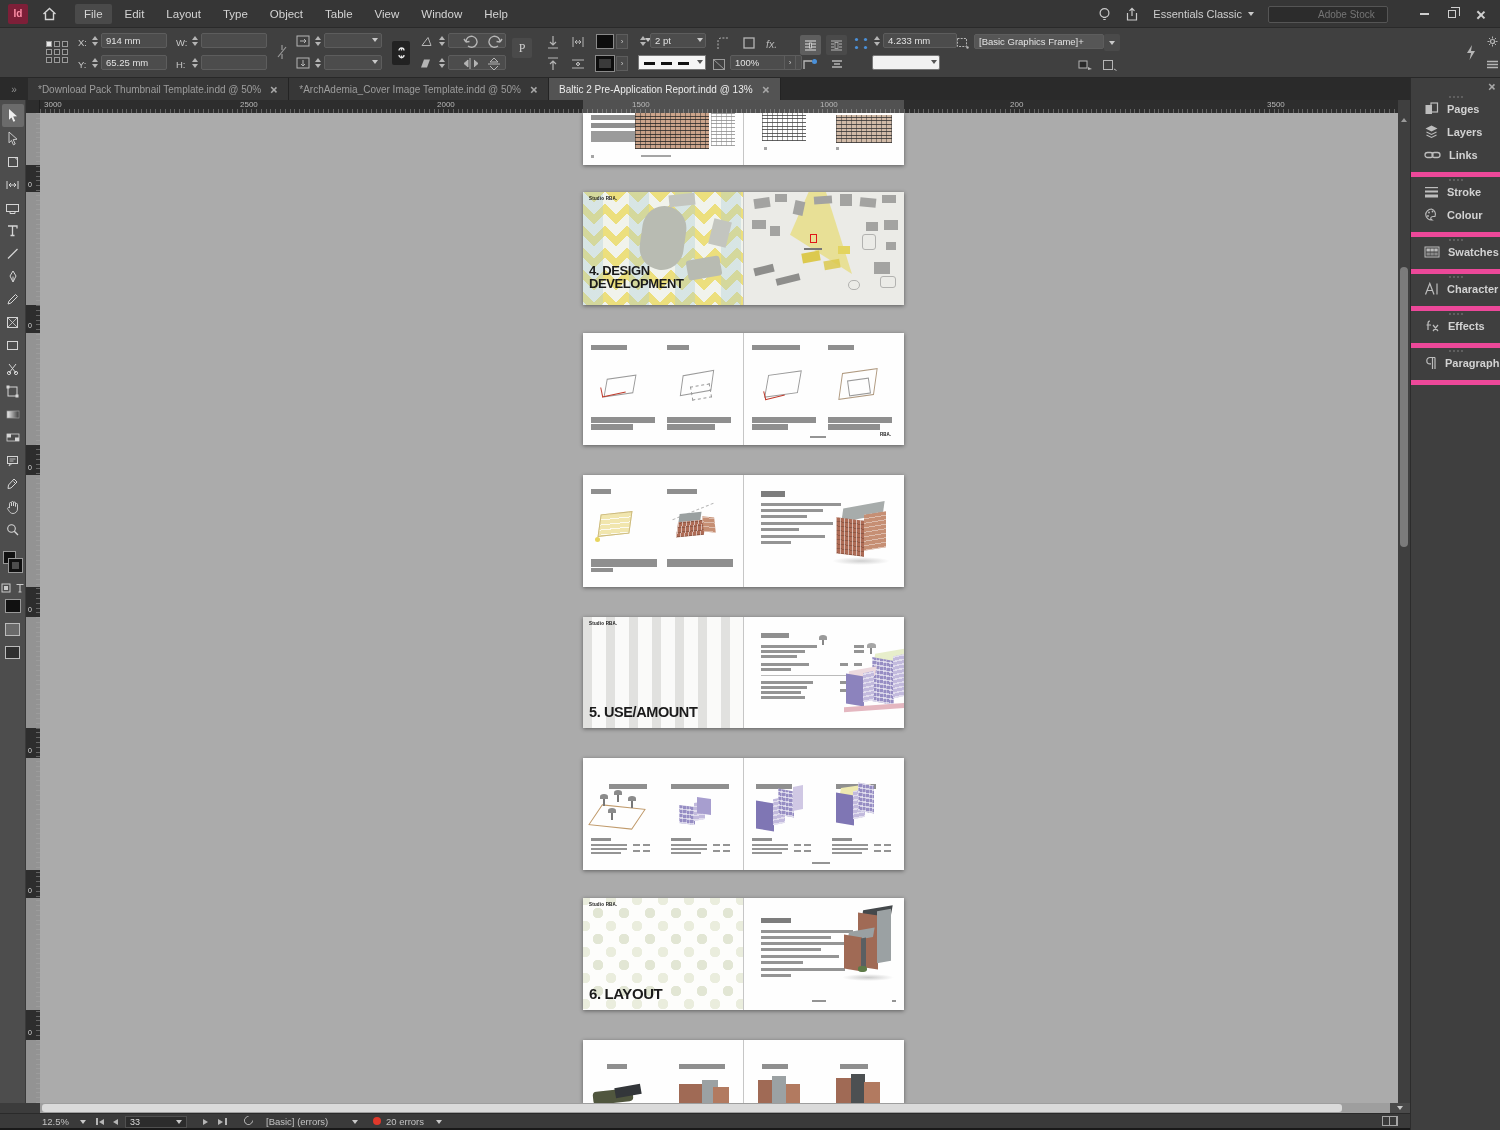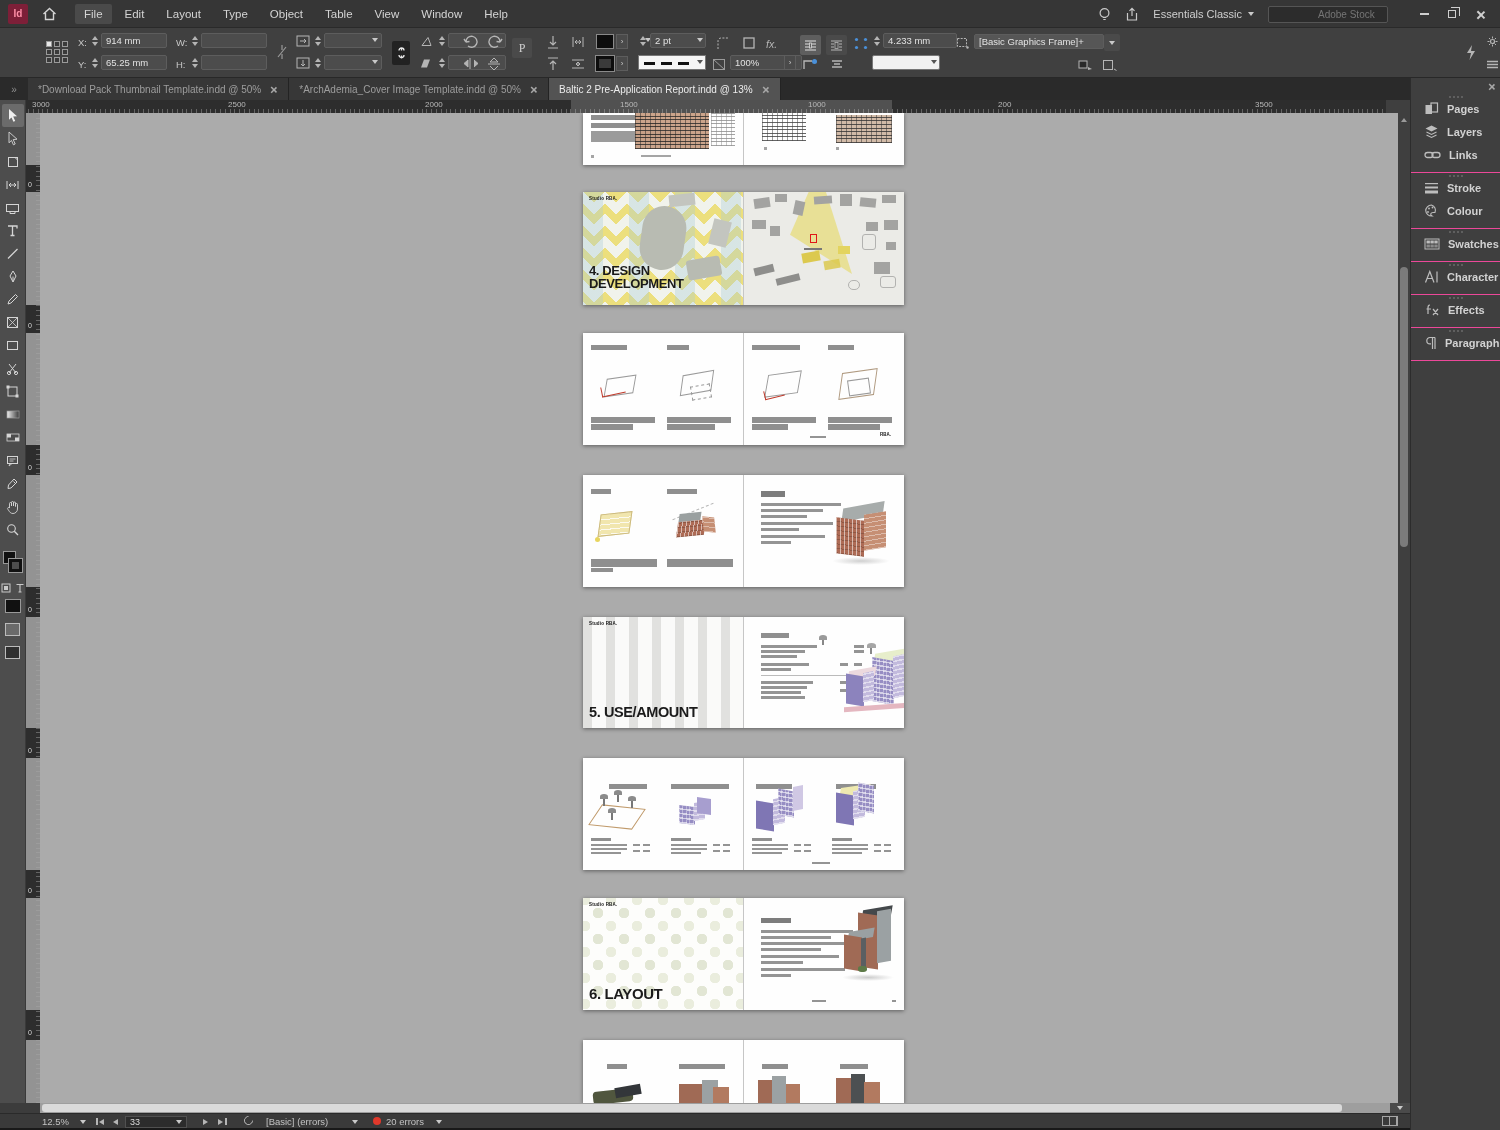--- a/index.html
+++ b/index.html
@@ -50,21 +50,21 @@
   svg.ic{display:block;}
 
   
   .tabbar{position:absolute;left:0;top:78px;width:1410px;height:22px;background:#2a2a2a;display:flex;align-items:stretch;}
   .tab-overflow{color:#8f8f8f;font-size:10px;width:28px;display:flex;align-items:center;justify-content:center;}
   .tab{display:flex;align-items:center;gap:8px;padding:0 10px;background:#373737;border-right:1px solid #232323;color:#9d9d9d;font-size:10px;white-space:nowrap;}
   .tab.active{background:#535353;color:#ececec;}
 
   
   .ruler-corner{position:absolute;left:26px;top:100px;width:14px;height:13px;background:#2d2d2d;border-right:1px solid #1f1f1f;}
-  .ruler-h{position:absolute;left:28px;top:100px;width:1358px;height:13px;background:#2d2d2d;overflow:hidden;
+  .ruler-h{position:absolute;left:40px;top:100px;width:1358px;height:13px;background:#2d2d2d;overflow:hidden;
     background-image:repeating-linear-gradient(90deg,#646464 0 1px,transparent 1px 4.8px);background-position:0 9px;background-size:100% 4px;background-repeat:no-repeat;}
   .ruler-h .pagezone{position:absolute;left:543px;top:0;width:321px;height:13px;background:rgba(190,190,190,.25);}
   .ruler-h .rlbl{position:absolute;top:0;color:#b8b8b8;font-size:8px;}
   .ruler-v{position:absolute;left:26px;top:113px;width:14px;height:990px;background:#2d2d2d;overflow:hidden;
     background-image:repeating-linear-gradient(0deg,#646464 0 1px,transparent 1px 4.8px);background-position:10px 0;background-size:4px 100%;background-repeat:no-repeat;}
   .ruler-v .vseg{position:absolute;left:0;width:14px;background:#a6a6a6;opacity:.85;}
   .ruler-v .vlbl{position:absolute;left:2px;color:#d8d8d8;font-size:7px;}
 
   
   .toolbar{position:absolute;left:0;top:100px;width:26px;height:1013px;background:#4d4d4d;border-right:1px solid #3a3a3a;display:flex;flex-direction:column;align-items:center;padding-top:4px;}
@@ -102,21 +102,21 @@
     background-position:11px 0,11px 0,0 0,0 0;background-size:22px 22px;}
   .bluecols{position:absolute;inset:0;background:repeating-linear-gradient(90deg,rgba(168,203,214,.35) 0 20px,transparent 20px 46px);}
   .stripes{position:absolute;inset:0;background:repeating-linear-gradient(90deg,#e1e1df 0 9px,#fafaf9 9px 23px);}
   .dots{position:absolute;inset:0;background-color:#fdfdfb;
     background-image:radial-gradient(#e2e6d4 5px,transparent 5.5px),radial-gradient(#eaeddd 5px,transparent 5.5px);
     background-size:26px 26px;background-position:2px 2px,15px 15px;}
   .etch{position:absolute;background-image:repeating-linear-gradient(0deg,rgba(30,30,30,.8) 0 1px,transparent 1px 3.6px),repeating-linear-gradient(90deg,rgba(30,30,30,.5) 0 1px,transparent 1px 5px);}
 
   
   .dock{position:absolute;left:1410px;top:78px;width:90px;height:1052px;background:#3f3f3f;border-left:1px solid #2c2c2c;}
-  .dock-group{border-bottom:1px solid #ec4899;padding:3px 0 6px 0;position:relative;}
+  .dock-group{border-bottom:5px solid #ec4899;padding:3px 0 6px 0;position:relative;}
   .dock-group::before{content:"";position:absolute;left:50%;top:2px;width:14px;height:2px;margin-left:-7px;
     background:repeating-linear-gradient(90deg,#5f5f5f 0 2px,transparent 2px 4px);}
   .ditem{display:flex;align-items:center;gap:8px;height:23px;padding-left:13px;color:#d2d2d2;font-size:11px;font-weight:bold;}
 
   
   .vscroll{position:absolute;left:1398px;top:113px;width:12px;height:990px;background:#3f3f3f;}
   .vthumb{position:absolute;left:2px;top:154px;width:8px;height:280px;background:#7b7b7b;border-radius:5px;}
   .vscroll .up{position:absolute;left:3px;top:2px;border:3px solid transparent;border-bottom:4px solid #9a9a9a;}
   .hscroll{position:absolute;left:40px;top:1103px;width:1350px;height:10px;background:#9e9e9e;}
   .hthumb{position:absolute;left:2px;top:1px;width:1300px;height:8px;background:#dadada;border-radius:3px;}

